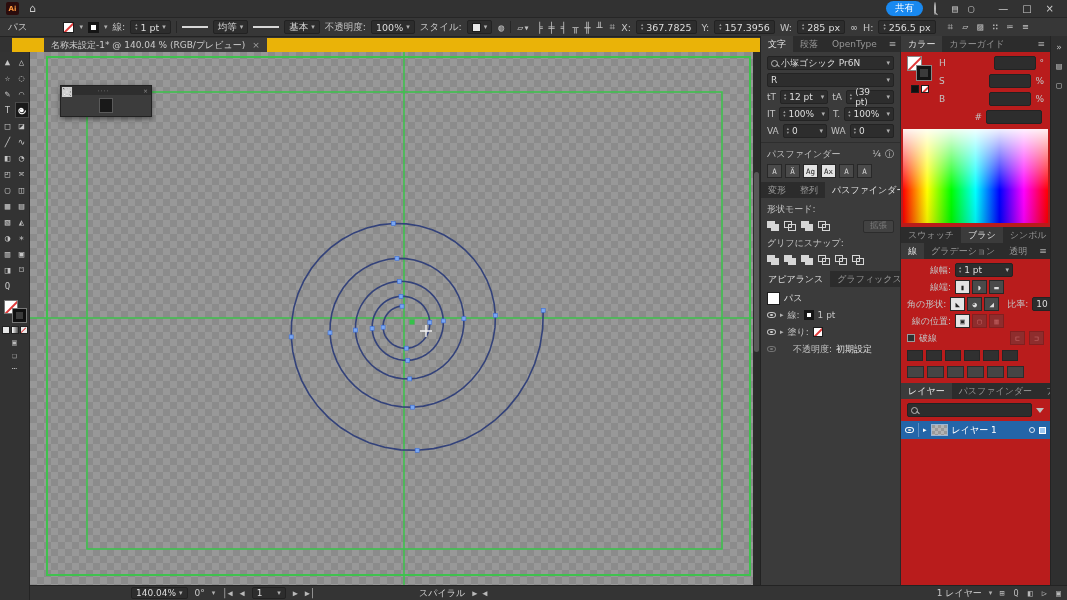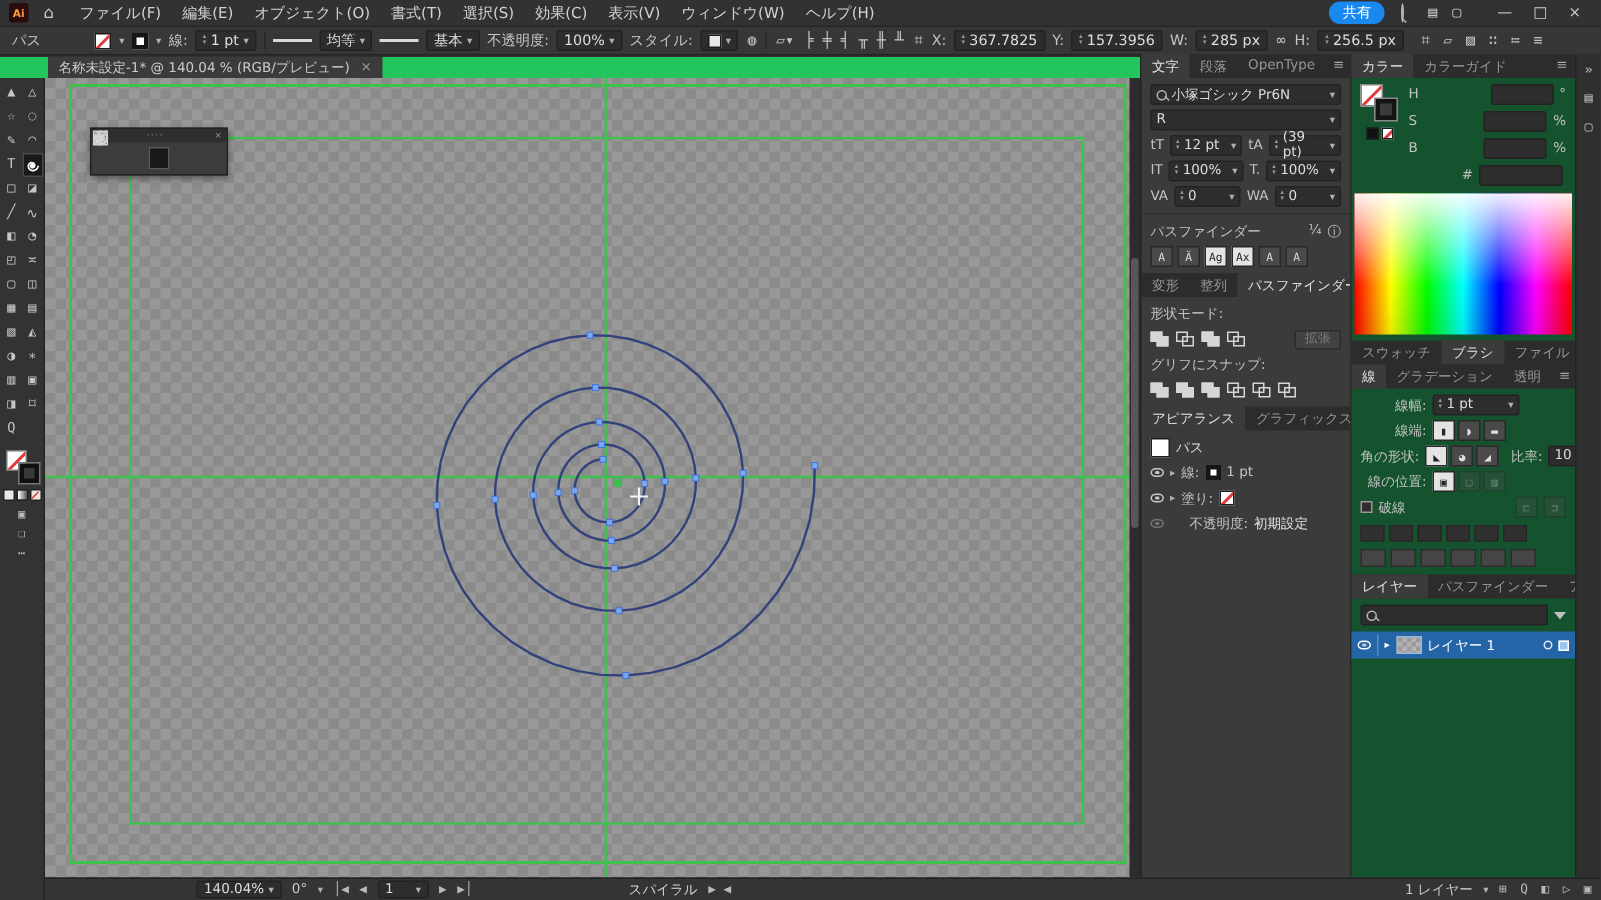--- a/index.html
+++ b/index.html
@@ -29,21 +29,21 @@
   .stepper{display:inline-flex;flex-direction:column;font-size:4.5px;line-height:4px;color:#9a9a9a}
   .sw{width:11px;height:11px;display:inline-block;border:1px solid #1d1d1d;position:relative}
   .none-sw{background:#fff;overflow:hidden}
   .none-sw::after{content:"";position:absolute;left:-25%;top:46%;width:150%;height:1.6px;
                   background:#e03a3a;transform:rotate(-45deg)}
   .frame-sw{background:#fff;border:3px solid #151515}
   .line-demo{display:inline-block;width:26px;height:2px;background:#d8d8d8}
   .cb-ico{font-family:"DejaVu Sans Mono",monospace;color:#c2c2c2;font-size:10px;padding:0 1px}
   .cb-div{width:1px;height:12px;background:#262626}
 
-  .tabbar{position:absolute;left:0;top:38px;width:760px;height:14px;background:#22c55e}
+  .tabbar{position:absolute;left:12px;top:38px;width:760px;height:14px;background:#eab308}
   .doc-tab{position:absolute;left:32px;top:0;height:14px;background:#3b3b3b;display:flex;
            align-items:center;gap:7px;padding:0 7px;font-size:9px;color:#cccccc}
   .doc-tab .x{color:#9f9f9f;font-size:9px}
 
   
   .toolbar{position:absolute;left:0;top:52px;width:30px;height:548px;background:#333333;
            border-right:1px solid #242424;display:flex;flex-direction:column;align-items:center;padding-top:2px}
   .toolgrid{display:grid;grid-template-columns:14px 14px;justify-content:center}
   .tool{width:14px;height:16px;display:flex;align-items:center;justify-content:center;
         font-size:9px;color:#c6c6c6;font-family:"DejaVu Sans Mono",monospace}
@@ -72,21 +72,21 @@
   .pal-title{height:9px;background:#2e2e2e;display:flex;align-items:center;padding:0 3px;color:#8f8f8f;font-size:6px}
   .pal-dots{flex:1;text-align:center;letter-spacing:1px}
   .pal-body{display:flex;align-items:center;gap:2px;padding:3px 4px}
   .pal-tool{width:15px;height:15px;display:flex;align-items:center;justify-content:center;color:#d0d0d0}
   .pal-tool.sel{background:#191919;border:1px solid #5a5a5a;color:#fff}
   .vscroll{position:absolute;right:0;top:0;width:7px;height:533px;background:#2c2c2c}
   .vthumb{position:absolute;right:1px;top:120px;width:5px;height:180px;background:#575757;border-radius:3px}
 
   
   .panelA{position:absolute;left:760px;top:36px;width:140px;height:549px;background:#3b3b3b;border-left:1px solid #222;display:flex;flex-direction:column}
-  .panelB{position:absolute;left:900px;top:36px;width:150px;height:549px;background:#14532d;border-left:1px solid #292929;display:flex;flex-direction:column}
+  .panelB{position:absolute;left:900px;top:36px;width:150px;height:549px;background:#b91c1c;border-left:1px solid #292929;display:flex;flex-direction:column}
   .dock{position:absolute;left:1050px;top:36px;width:17px;height:549px;background:#2f2f2f;border-left:1px solid #242424;
         display:flex;flex-direction:column;align-items:center;gap:9px;padding-top:6px}
   .dock .d-ico{color:#bdbdbd;font-size:9px;font-family:"DejaVu Sans Mono",monospace}
 
   .ptabs{height:16px;background:#2c2c2c;display:flex;align-items:stretch;font-size:9px;color:#979797;flex:none}
   .ptab{display:flex;align-items:center;padding:0 7px;white-space:nowrap}
   .ptab.active{background:#3b3b3b;color:#e2e2e2}
   .pmenu{margin-left:auto;display:flex;align-items:center;padding:0 5px;color:#aaa}
   .pbody{padding:4px 6px;display:flex;flex-direction:column;gap:3px;flex:none}
   .prow{display:flex;align-items:center;gap:4px;min-height:14px}
@@ -140,31 +140,20 @@
   .toolbar-footer{position:absolute;left:0;top:585px;width:30px;height:15px;background:#333;border-right:1px solid #242424}
 </style>
 </head>
 <body>
 
 <div id="app">
 
   <div class="titlebar">
     <div class="ai-logo">Ai</div>
     <div class="home">⌂</div>
-    <div id="menubar" style="display:flex">
-        <span class="menu">ファイル(F)</span>
-        <span class="menu">編集(E)</span>
-        <span class="menu">オブジェクト(O)</span>
-        <span class="menu">書式(T)</span>
-        <span class="menu">選択(S)</span>
-        <span class="menu">効果(C)</span>
-        <span class="menu">表示(V)</span>
-        <span class="menu">ウィンドウ(W)</span>
-        <span class="menu">ヘルプ(H)</span>
-      </div>
     <div class="tb-spacer"></div>
     <div class="share-pill">共有</div>
     <div style="padding:0 7px"><span class="mag"></span></div>
     <div id="tb-icons" style="display:flex">
         <span class="tb-ico">▤</span>
         <span class="tb-ico">▢</span>
       </div>
     <div id="win-btns" style="display:flex;margin-left:8px">
         <span class="winbtn">—</span>
         <span class="winbtn">□</span>
@@ -584,21 +573,21 @@
     </div>
     <div class="prow" style="padding:0 8px 2px 8px">
       <span class="grow"></span>
       <span class="plabel">#</span>
       <span class="pfield" style="width:56px"></span>
     </div>
     <div class="spectrum"></div>
     <div class="ptabs" id="swatch-tabs" style="margin-top:4px">
         <div class="ptab">スウォッチ</div>
         <div class="ptab active">ブラシ</div>
-        <div class="ptab">ファイル</div>
+        <div class="ptab">シンボル</div>
         <div class="pmenu">≡</div>
       </div>
     <div class="ptabs" id="stroke-tabs">
         <div class="ptab active">線</div>
         <div class="ptab">グラデーション</div>
         <div class="ptab">透明</div>
         <div class="pmenu">≡</div>
       </div>
     <div class="pbody">
       <div class="prow">

